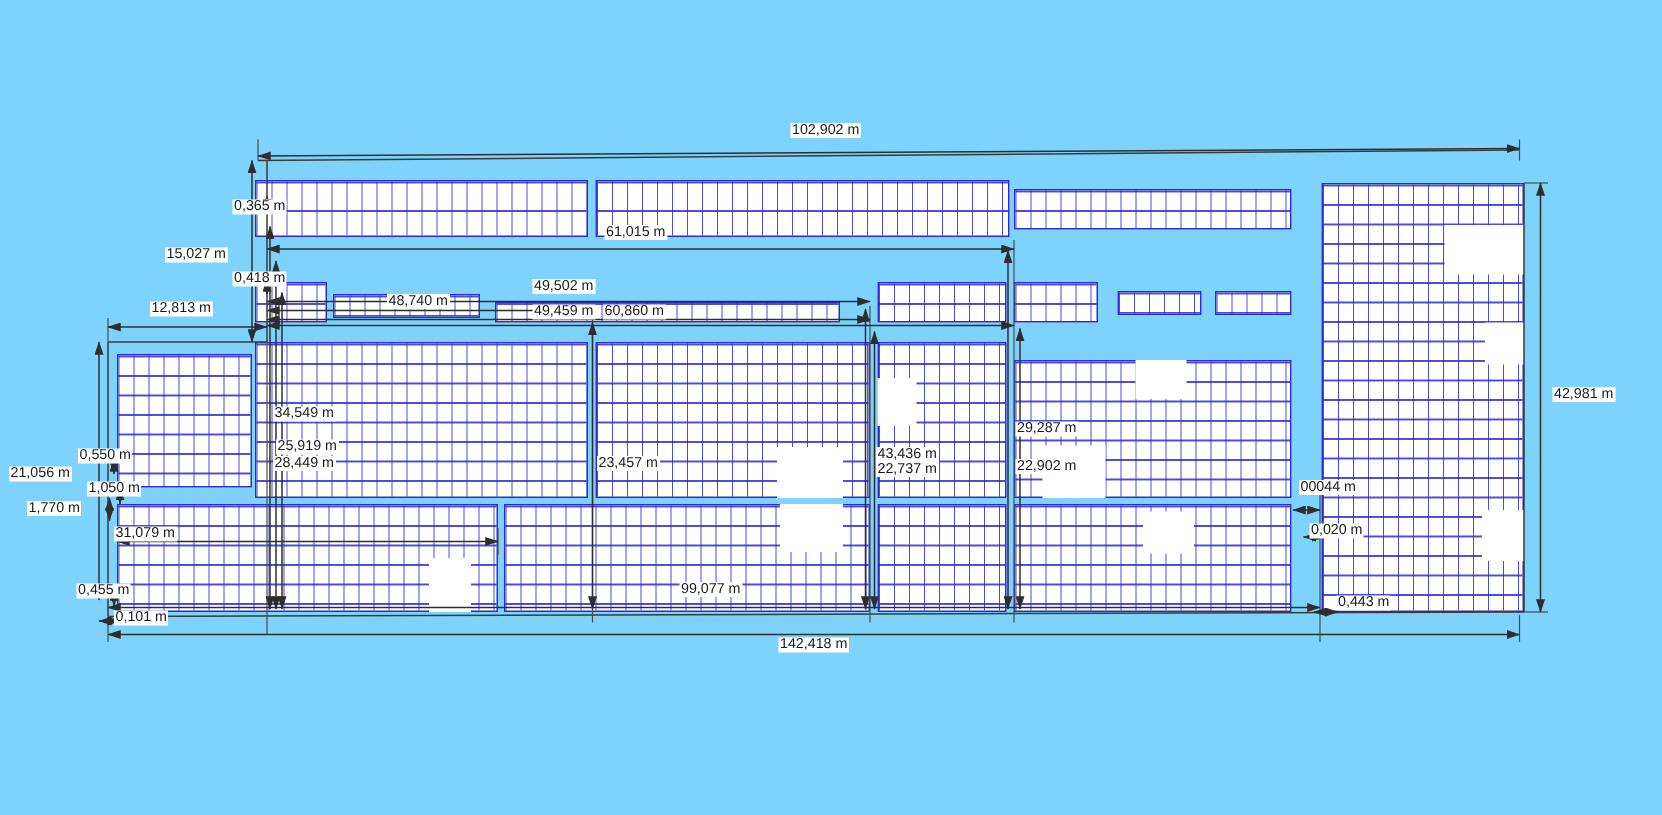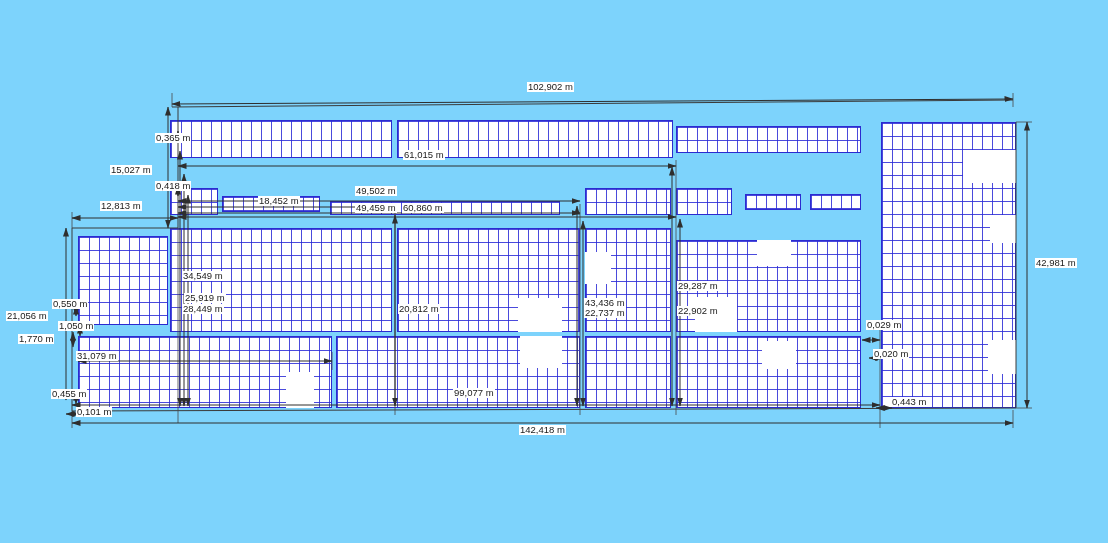--- a/index.html
+++ b/index.html
@@ -125,38 +125,38 @@
   <span class="lbl" style="left:527px;top:82px">102,902 m</span>
   <span class="lbl" style="left:1035px;top:258px">42,981 m</span>
   <span class="lbl" style="left:519px;top:425px">142,418 m</span>
 
   <span class="lbl" style="left:155px;top:133px">0,365 m</span>
   <span class="lbl" style="left:110px;top:165px">15,027 m</span>
   <span class="lbl" style="left:155px;top:181px">0,418 m</span>
   <span class="lbl" style="left:403px;top:150px">61,015 m</span>
   <span class="lbl" style="left:100px;top:201px">12,813 m</span>
   <span class="lbl" style="left:355px;top:186px">49,502 m</span>
-  <span class="lbl" style="left:258px;top:196px">18,452 m</span>
+  <span class="lbl" style="left:258px;top:196px">48,740 m</span>
   <span class="lbl" style="left:355px;top:203px">49,459 m</span>
   <span class="lbl" style="left:402px;top:203px">60,860 m</span>
 
   <span class="lbl" style="left:182px;top:271px">34,549 m</span>
   <span class="lbl" style="left:184px;top:293px">25,919 m</span>
   <span class="lbl" style="left:182px;top:304px">28,449 m</span>
-  <span class="lbl" style="left:398px;top:304px">20,812 m</span>
+  <span class="lbl" style="left:398px;top:304px">23,457 m</span>
   <span class="lbl" style="left:584px;top:298px">43,436 m</span>
   <span class="lbl" style="left:584px;top:308px">22,737 m</span>
   <span class="lbl" style="left:677px;top:281px">29,287 m</span>
   <span class="lbl" style="left:677px;top:306px">22,902 m</span>
 
   <span class="lbl" style="left:52px;top:299px">0,550 m</span>
   <span class="lbl" style="left:6px;top:311px">21,056 m</span>
   <span class="lbl" style="left:58px;top:321px">1,050 m</span>
   <span class="lbl" style="left:18px;top:334px">1,770 m</span>
-  <span class="lbl" style="left:866px;top:320px">0,029 m</span>
+  <span class="lbl" style="left:866px;top:320px">00044 m</span>
   <span class="lbl" style="left:873px;top:349px">0,020 m</span>
   <span class="lbl" style="left:76px;top:351px">31,079 m</span>
   <span class="lbl" style="left:51px;top:389px">0,455 m</span>
   <span class="lbl" style="left:453px;top:388px">99,077 m</span>
   <span class="lbl" style="left:76px;top:407px">0,101 m</span>
   <span class="lbl" style="left:891px;top:397px">0,443 m</span>
 
 </div>
 
 </body></html>

